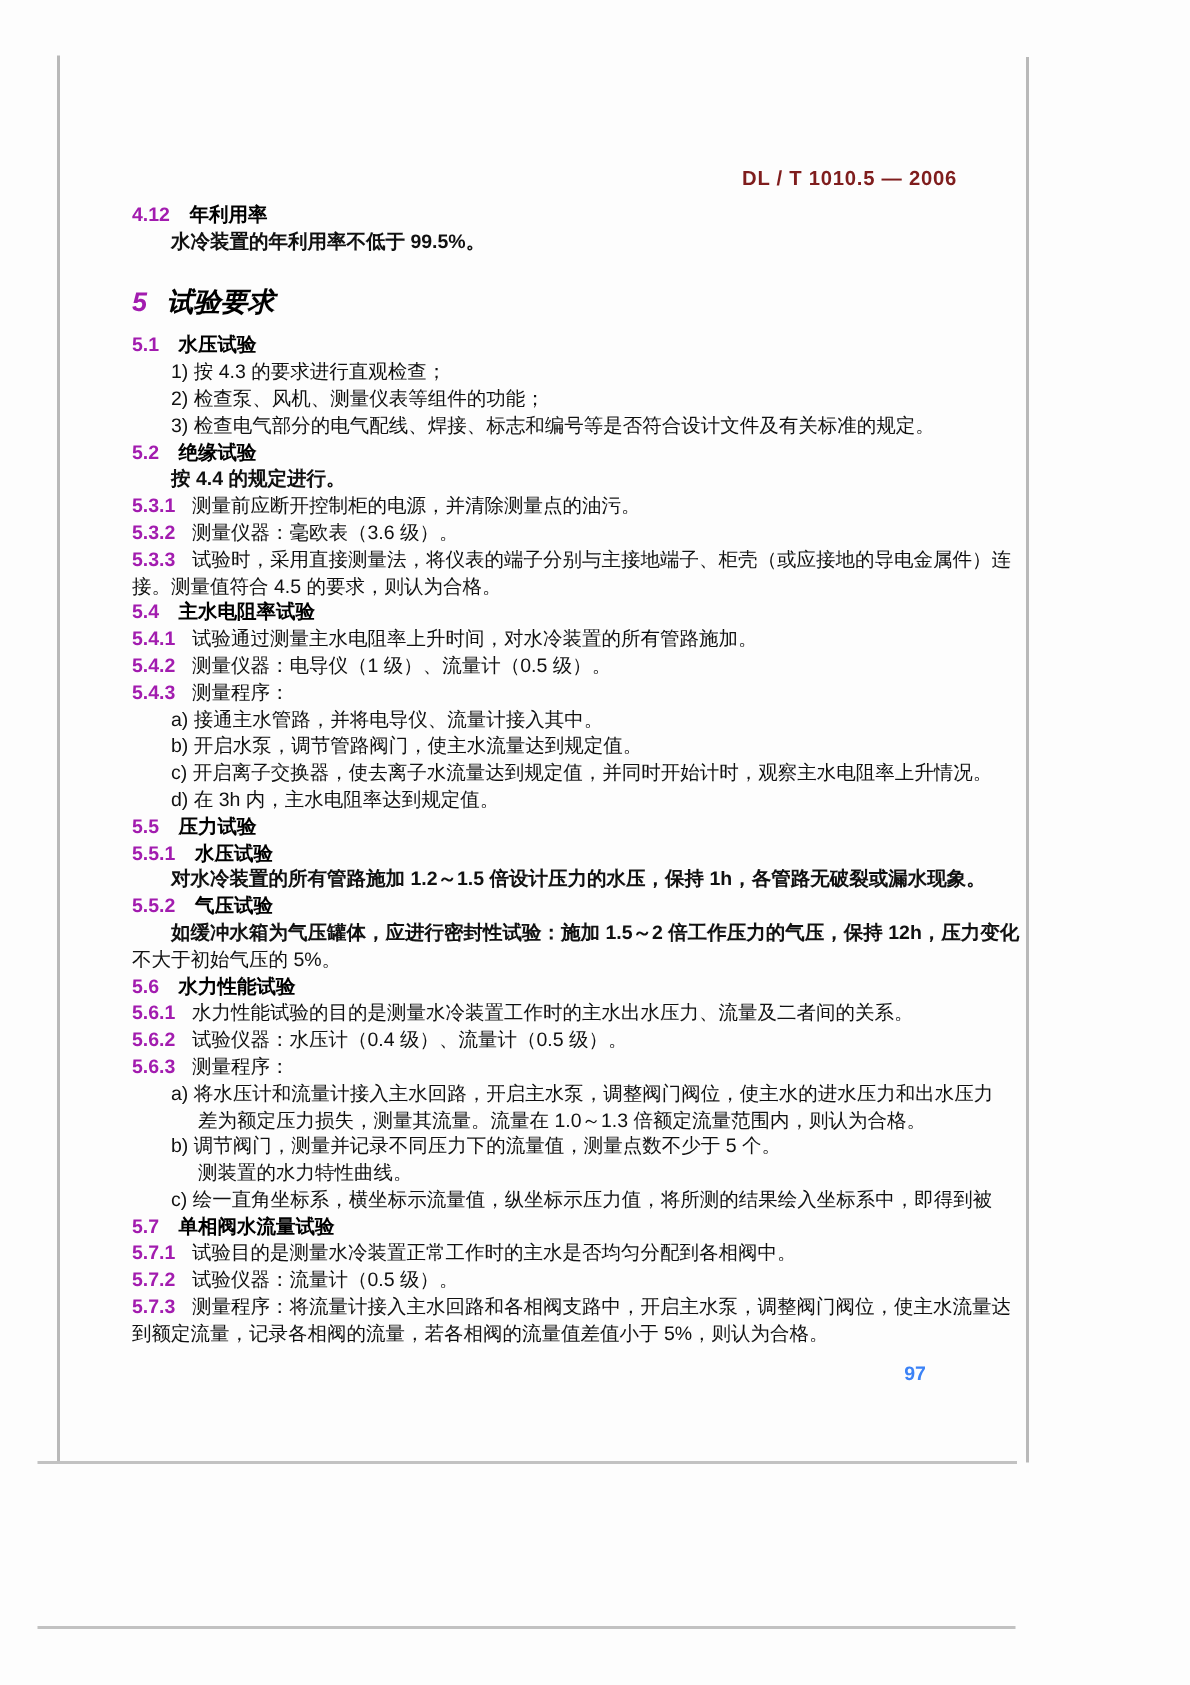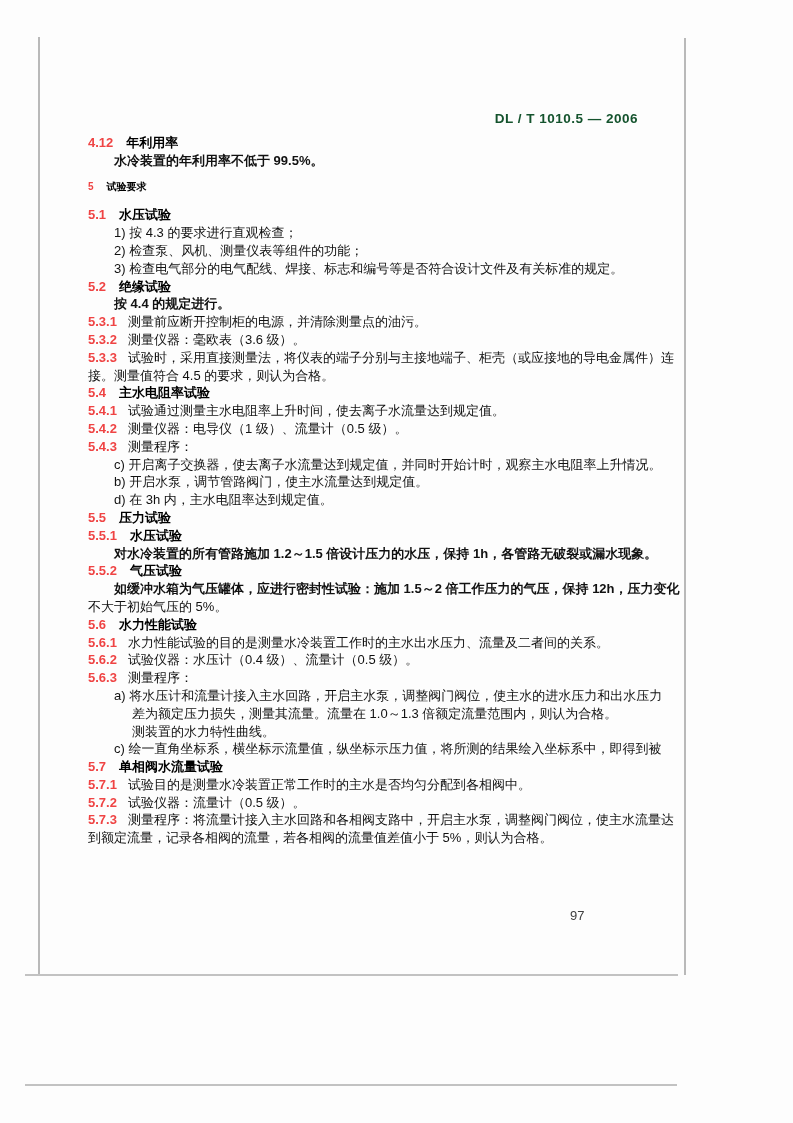--- a/index.html
+++ b/index.html
@@ -13,45 +13,45 @@
   .vline{position:absolute;width:2px;background:#b9b9b9;}
   .hline{position:absolute;height:2px;background:#c2c2c2;}
   #edge-left{left:38px;top:37px;height:938px;}
   #edge-right{left:684px;top:38px;height:937px;}
   #edge-bottom{left:25px;top:974px;width:653px;}
   #next-page-top{left:25px;top:1084px;width:652px;}
 
   
   #std-code{
     position:absolute;top:111px;left:420px;width:218px;
-    text-align:right;font-weight:bold;font-size:13.5px;color:#14532d;
+    text-align:right;font-weight:bold;font-size:13.5px;color:#7f1d1d;
     letter-spacing:.5px;white-space:nowrap;
   }
 
   
   #content{
     position:absolute;left:88px;top:134px;width:580px;
     font-size:13px;line-height:17.8px;white-space:nowrap;
   }
   .block{position:relative;}
-  .block .num{font-weight:bold;color:#ef4444;}
-  .chapter{font-weight:bold;font-size:10px;margin:8px 0 11px 0;color:#000;}
+  .block .num{font-weight:bold;color:#a21caf;}
+  .chapter{font-weight:bold;font-size:18px;margin:23px 0 11px 0;color:#000;font-style:italic;}
   .chapter .num{margin-right:13px;}
   .heading{font-weight:bold;color:#000;}
   .heading .num{margin-right:13px;}
   .sub .num{margin-right:11px;text-align:right;}
   .body{padding-left:26px;font-weight:bold;}
   .item{padding-left:26px;}
   .item-cont{padding-left:44px;}
   .cont{padding-left:0;}
 
   
   #page-num{
     position:absolute;left:570px;top:908px;width:80px;
-    font-size:13px;font-weight:normal;color:#404040;
+    text-align:center;font-size:13px;font-weight:bold;color:#3b82f6;
   }
 </style>
 </head>
 <body>
 
 <div class="vline" id="edge-left"></div>
 <div class="vline" id="edge-right"></div>
 <div class="hline" id="edge-bottom"></div>
 <div class="hline" id="next-page-top"></div>
 
@@ -65,38 +65,40 @@
     <div class="block item"><span class="txt">1) 按 4.3 的要求进行直观检查；</span></div>
     <div class="block item"><span class="txt">2) 检查泵、风机、测量仪表等组件的功能；</span></div>
     <div class="block item"><span class="txt">3) 检查电气部分的电气配线、焊接、标志和编号等是否符合设计文件及有关标准的规定。</span></div>
     <div class="block heading"><span class="num">5.2</span><span class="txt">绝缘试验</span></div>
     <div class="block body"><span class="txt">按 4.4 的规定进行。</span></div>
     <div class="block sub"><span class="num">5.3.1</span><span class="txt">测量前应断开控制柜的电源，并清除测量点的油污。</span></div>
     <div class="block sub"><span class="num">5.3.2</span><span class="txt">测量仪器：毫欧表（3.6 级）。</span></div>
     <div class="block sub"><span class="num">5.3.3</span><span class="txt">试验时，采用直接测量法，将仪表的端子分别与主接地端子、柜壳（或应接地的导电金属件）连</span></div>
     <div class="block cont"><span class="txt">接。测量值符合 4.5 的要求，则认为合格。</span></div>
     <div class="block heading"><span class="num">5.4</span><span class="txt">主水电阻率试验</span></div>
-    <div class="block sub"><span class="num">5.4.1</span><span class="txt">试验通过测量主水电阻率上升时间，使去离子水流量达到规定值。</span></div>
+    <div class="block sub"><span class="num">5.4.1</span><span class="txt">试验通过测量主水电阻率上升时间，对水冷装置的所有管路施加。</span></div>
     <div class="block sub"><span class="num">5.4.2</span><span class="txt">测量仪器：电导仪（1 级）、流量计（0.5 级）。</span></div>
     <div class="block sub"><span class="num">5.4.3</span><span class="txt">测量程序：</span></div>
+    <div class="block item"><span class="txt">a) 接通主水管路，并将电导仪、流量计接入其中。</span></div>
+    <div class="block item"><span class="txt">b) 开启水泵，调节管路阀门，使主水流量达到规定值。</span></div>
     <div class="block item"><span class="txt">c) 开启离子交换器，使去离子水流量达到规定值，并同时开始计时，观察主水电阻率上升情况。</span></div>
-    <div class="block item"><span class="txt">b) 开启水泵，调节管路阀门，使主水流量达到规定值。</span></div>
     <div class="block item"><span class="txt">d) 在 3h 内，主水电阻率达到规定值。</span></div>
     <div class="block heading"><span class="num">5.5</span><span class="txt">压力试验</span></div>
     <div class="block heading"><span class="num">5.5.1</span><span class="txt">水压试验</span></div>
     <div class="block body"><span class="txt">对水冷装置的所有管路施加 1.2～1.5 倍设计压力的水压，保持 1h，各管路无破裂或漏水现象。</span></div>
     <div class="block heading"><span class="num">5.5.2</span><span class="txt">气压试验</span></div>
     <div class="block body"><span class="txt">如缓冲水箱为气压罐体，应进行密封性试验：施加 1.5～2 倍工作压力的气压，保持 12h，压力变化</span></div>
     <div class="block cont"><span class="txt">不大于初始气压的 5%。</span></div>
     <div class="block heading"><span class="num">5.6</span><span class="txt">水力性能试验</span></div>
     <div class="block sub"><span class="num">5.6.1</span><span class="txt">水力性能试验的目的是测量水冷装置工作时的主水出水压力、流量及二者间的关系。</span></div>
     <div class="block sub"><span class="num">5.6.2</span><span class="txt">试验仪器：水压计（0.4 级）、流量计（0.5 级）。</span></div>
     <div class="block sub"><span class="num">5.6.3</span><span class="txt">测量程序：</span></div>
     <div class="block item"><span class="txt">a) 将水压计和流量计接入主水回路，开启主水泵，调整阀门阀位，使主水的进水压力和出水压力</span></div>
     <div class="block item-cont"><span class="txt">差为额定压力损失，测量其流量。流量在 1.0～1.3 倍额定流量范围内，则认为合格。</span></div>
+    <div class="block item"><span class="txt">b) 调节阀门，测量并记录不同压力下的流量值，测量点数不少于 5 个。</span></div>
     <div class="block item-cont"><span class="txt">测装置的水力特性曲线。</span></div>
     <div class="block item"><span class="txt">c) 绘一直角坐标系，横坐标示流量值，纵坐标示压力值，将所测的结果绘入坐标系中，即得到被</span></div>
     <div class="block heading"><span class="num">5.7</span><span class="txt">单相阀水流量试验</span></div>
     <div class="block sub"><span class="num">5.7.1</span><span class="txt">试验目的是测量水冷装置正常工作时的主水是否均匀分配到各相阀中。</span></div>
     <div class="block sub"><span class="num">5.7.2</span><span class="txt">试验仪器：流量计（0.5 级）。</span></div>
     <div class="block sub"><span class="num">5.7.3</span><span class="txt">测量程序：将流量计接入主水回路和各相阀支路中，开启主水泵，调整阀门阀位，使主水流量达</span></div>
     <div class="block cont"><span class="txt">到额定流量，记录各相阀的流量，若各相阀的流量值差值小于 5%，则认为合格。</span></div>
   </div>
 
 <div id="page-num">97</div>

